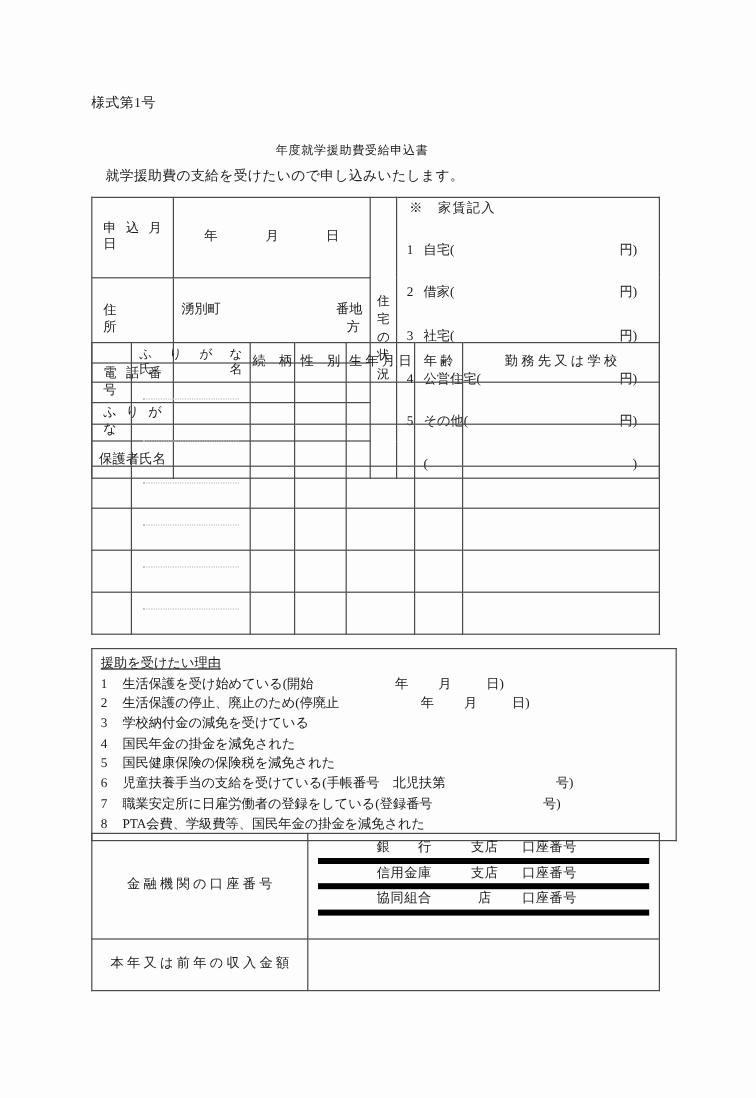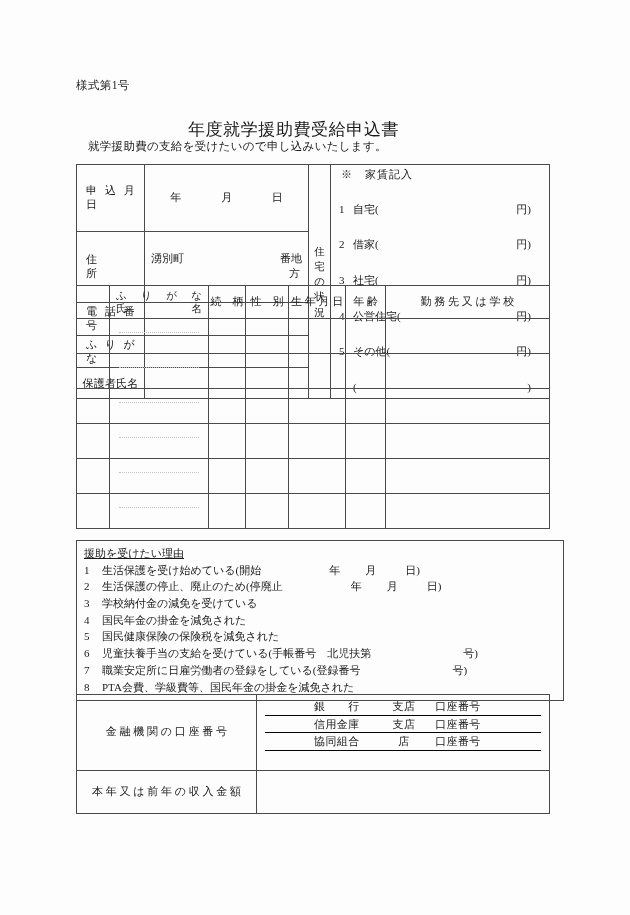--- a/index.html
+++ b/index.html
@@ -28,21 +28,21 @@
     left: 76px;
     top: 78px;
     font-size: 11.5px;
     letter-spacing: 0.4px;
   }
   .doc-title {
     position: absolute;
     left: 0; top: 118px;
     width: 539px;
     text-align: center;
-    font-size: 17px;
+    font-size: 10px;
     letter-spacing: 0.6px;
     padding-left: 48px;
     box-sizing: border-box;
   }
   .intro-line {
     position: absolute;
     left: 88px;
     top: 139px;
     font-size: 11.5px;
     letter-spacing: 0.3px;
@@ -165,21 +165,21 @@
   .r-m { flex: 0 0 40px; }
   .r-d { flex: 0 0 auto; }
   .r-gap2 { flex: 0 0 92px; }
   .r-tail { flex: 0 0 auto; }
 
   
   #block-d { left: 76px; top: 694px; width: 473px; }
   .bank-lbl { width: 180px; text-align: center; }
   .bank-body { padding: 3px 8px 5px 8px !important; vertical-align: top; }
   .bank-line {
-    border-bottom: 1px solid #000000;
+    border-bottom: 5px solid #000000;
     text-align: center;
     font-size: 11px;
     line-height: 1.5;
     letter-spacing: 0.4px;
     padding-bottom: 0px;
   }
   .bank-line span { display: inline-block; }
   .b-kind { width: 72px; text-align: center; }
   .b-branch { width: 56px; text-align: center; }
   .b-acct { width: 70px; text-align: left; }

